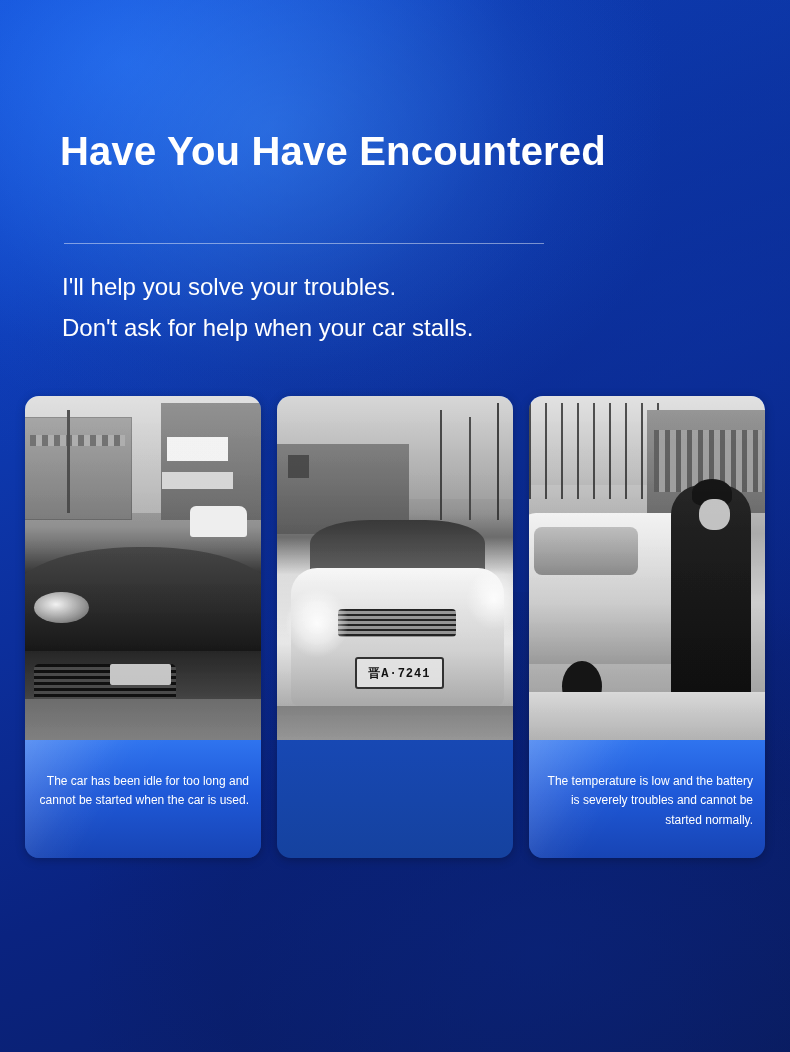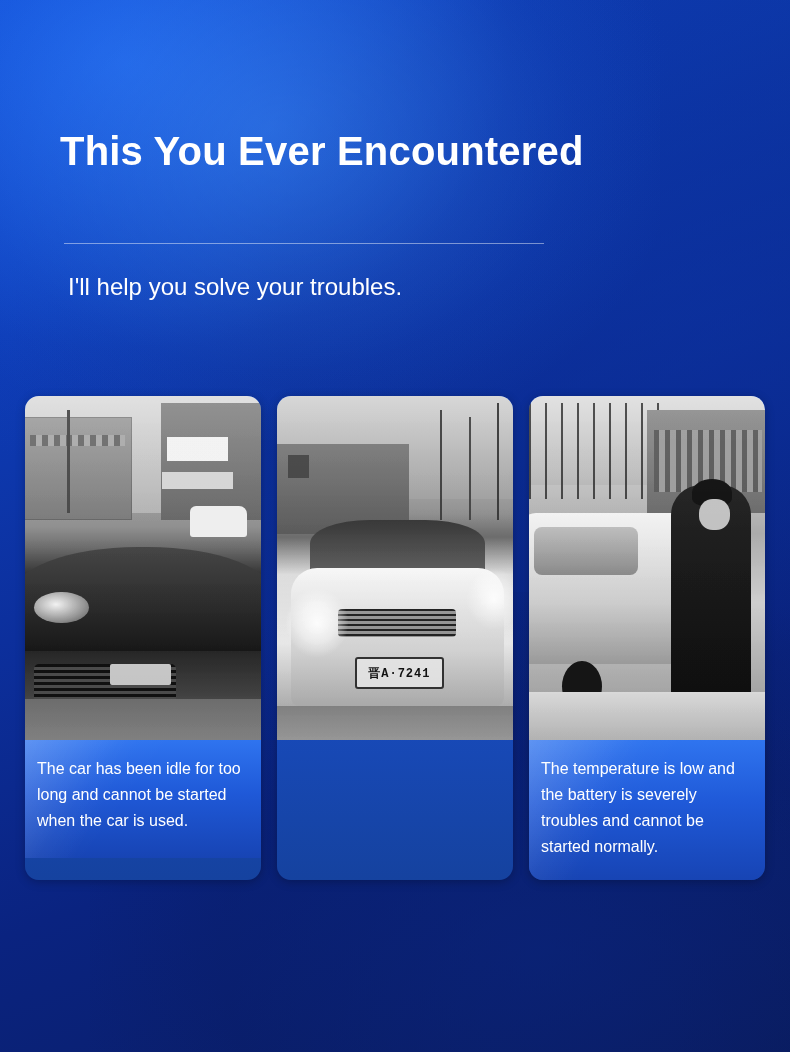--- a/index.html
+++ b/index.html
@@ -68,21 +68,21 @@
     position: absolute;
     left: 64px;
     top: 243px;
     width: 480px;
     height: 1px;
     background: rgba(255,255,255,0.45);
   }
 
   .subhead {
     position: absolute;
-    left: 68px;
+    left: 62px;
     top: 266px;
     width: 700px;
     color: #ffffff;
     font-size: 24px;
     line-height: 1.72;
     font-weight: normal;
   }
   .subhead span { display: block; }
 
   .cards {
@@ -166,54 +166,55 @@
   .p3 .face { position:absolute; right:15%; top:30%; width:13%; height:9%; background:#d3b9a6; border-radius:45%; }
   .p3 .snow { position:absolute; left:0; right:0; bottom:0; height:14%; background:linear-gradient(180deg,#e4e4e4,#c2c2c2); }
 
   .photo .shade {
     position: absolute; inset: 0;
     background: linear-gradient(180deg, rgba(255,255,255,0.05) 0%, rgba(0,0,0,0) 40%, rgba(0,0,0,0.10) 100%);
   }
 
   .caption {
     position: relative;
-    padding: 16px 12px 20px;
+    padding: 32px 12px 20px;
     min-height: 118px;
     box-sizing: border-box;
     color: #ffffff;
-    font-size: 16px;
+    font-size: 12px;
     line-height: 1.62;
-    text-align: left;
+    text-align: right;
     background:
       linear-gradient(118deg, rgba(255,255,255,0.10) 0%, rgba(255,255,255,0.0) 38%),
       linear-gradient(180deg, #2f74ef 0%, #1f59d8 45%, #1744b4 100%);
   }
   .caption:before {
     content: "";
     position: absolute;
     left: 0; top: 0; width: 100%; height: 100%;
     background: linear-gradient(126deg, rgba(255,255,255,0.14) 0%, rgba(255,255,255,0.02) 30%, rgba(255,255,255,0) 46%);
     pointer-events: none;
   }
   .caption span { position: relative; z-index: 2; }
 </style>
 </head>
 <body>
 
 <div class="page">
   <div class="content">
 
     <h1 class="headline">
-      <span>This You Ever Encountered</span>
+      <span>Have You Have Encountered</span>
     </h1>
 
     <div class="divider"></div>
 
     <div class="subhead">
       <span>I'll help you solve your troubles.</span>
+      <span>Don't ask for help when your car stalls.</span>
     </div>
 
     <div class="cards">
 
       <div class="card">
         <div class="photo p1">
           <div class="sky"></div>
           <div class="bldgL"></div>
           <div class="bldgR"></div>
           <div class="sign"></div>

